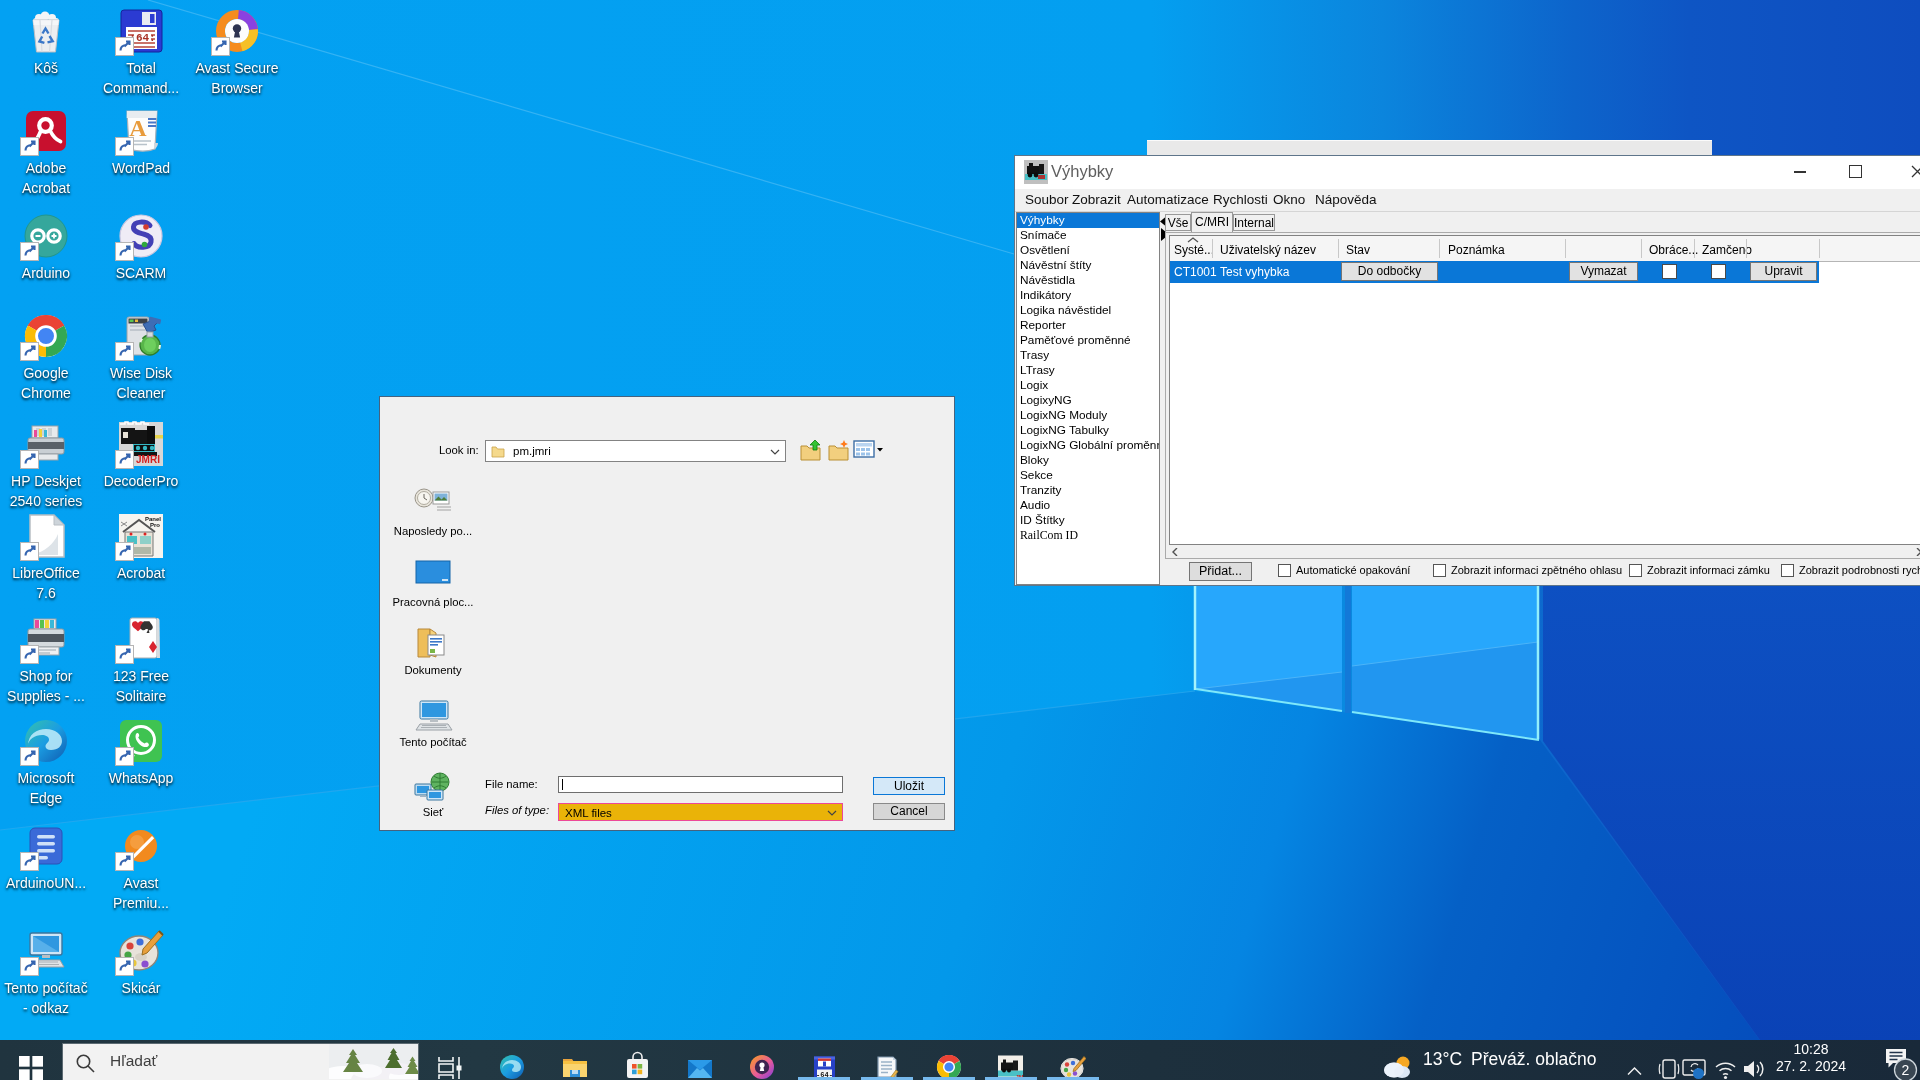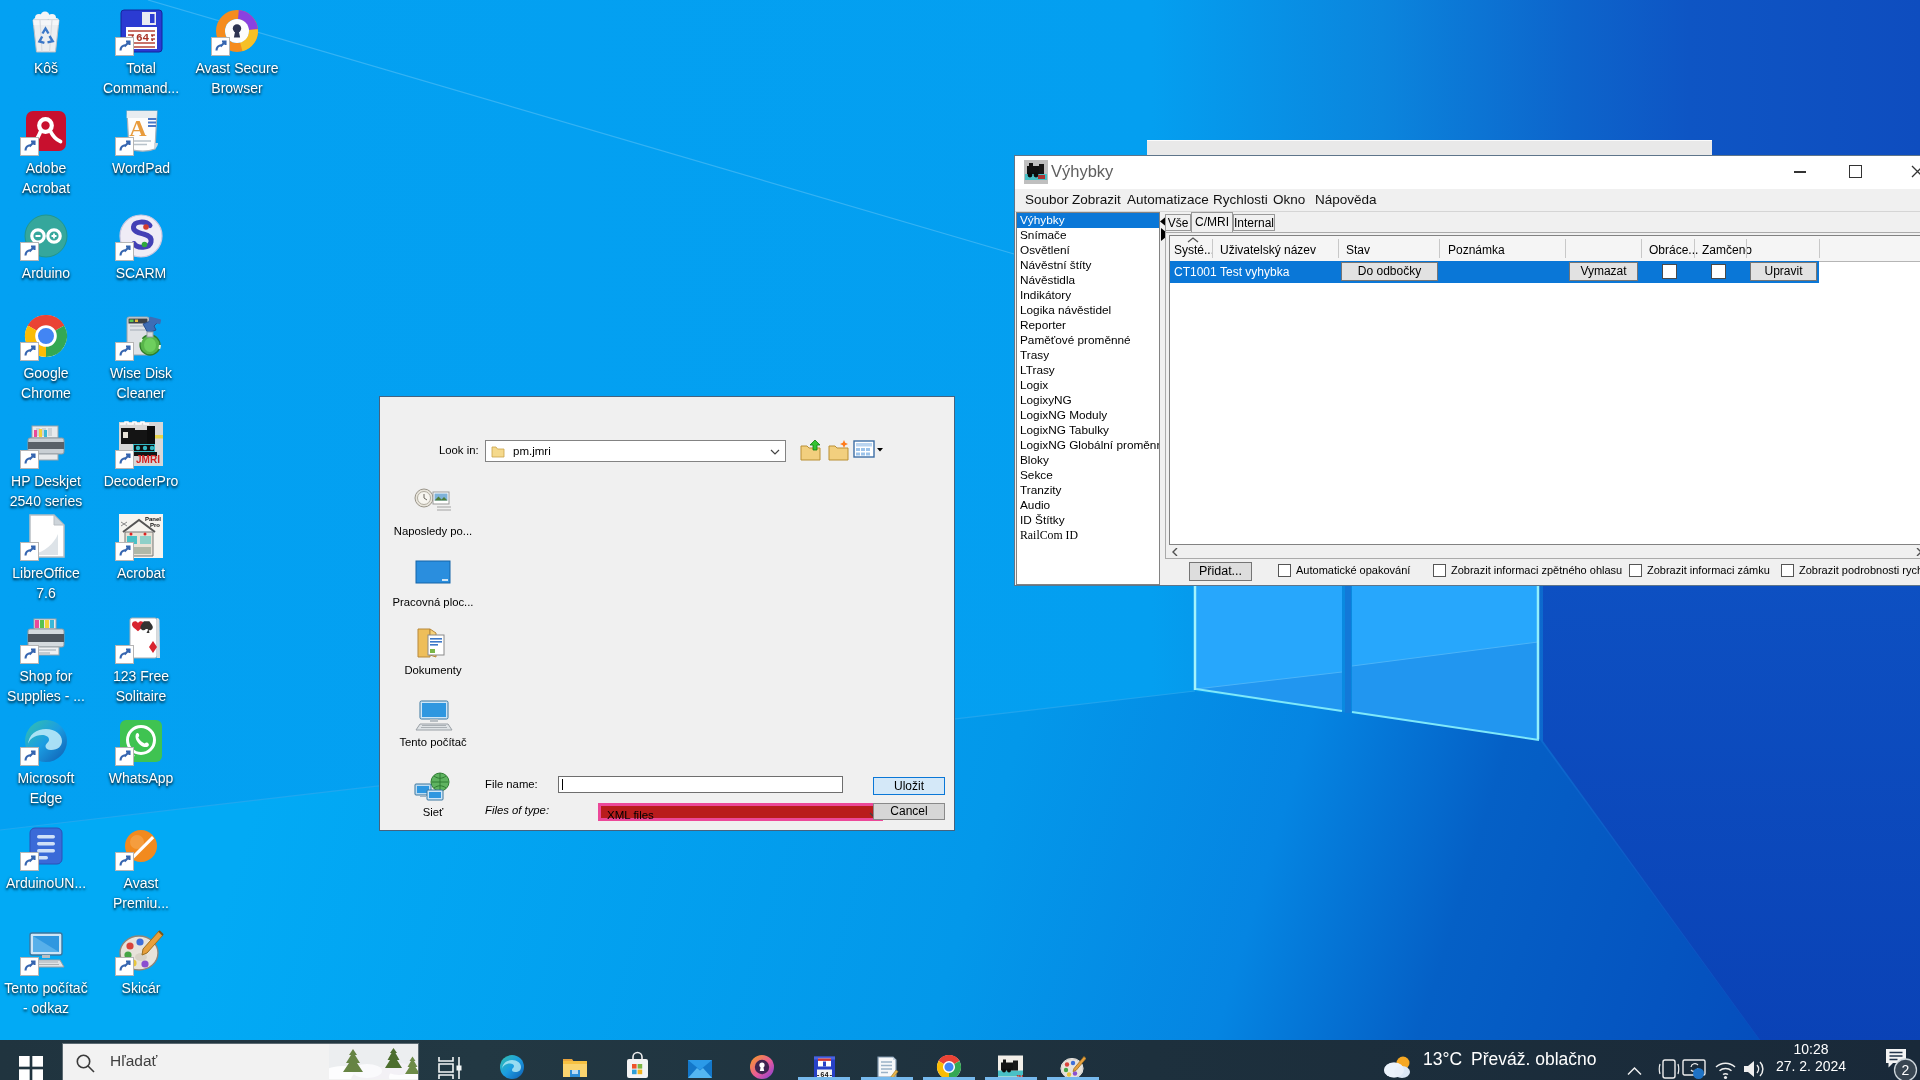--- a/index.html
+++ b/index.html
@@ -665,21 +665,21 @@
       </svg>
     <div class="a" style="left:0;top:348px;width:84px;text-align:center;font-size:11.3px;">Sieť</div>
   </div>
 
   <div class="a" style="left:105px;top:381px;font-size:11.3px;">File name:</div>
   <div class="a" style="left:178px;top:379px;width:285px;height:17px;background:#fff;border:1px solid #6e6e6e;box-sizing:border-box;">
       <div class="a" style="left:3px;top:2px;width:1px;height:11px;background:#000;"></div>
     </div>
   <div class="a" style="left:493px;top:380px;width:72px;height:18px;background:#d4e8f8;border:1px solid #0a77d7;box-sizing:border-box;font-size:12px;text-align:center;line-height:16px;">Uložit</div>
   <div class="a" style="left:105px;top:407px;font-size:11.3px;font-style:italic;">Files of type:</div>
-  <div class="a" style="left:178px;top:406px;width:285px;height:18px;background:#b91c1c;border:3px solid #ec4899;box-sizing:border-box;margin-left:40px;">
+  <div class="a" style="left:178px;top:406px;width:285px;height:18px;background:#eab308;border:1px solid #ec4899;box-sizing:border-box;">
     <div class="a" style="left:6px;top:3px;font-size:11.5px;">XML files</div>
     <svg class="a" style="left:268px;top:6px" width="10" height="6" viewBox="0 0 10 6">
         <path d="M1 1 L5 5 L9 1" stroke="#444" stroke-width="1.2" fill="none"></path>
       </svg>
   </div>
   <div class="a" style="left:493px;top:406px;width:72px;height:17px;background:#d6d6d6;border:1px solid #8a8a8a;box-sizing:border-box;font-size:12px;text-align:center;line-height:15px;">Cancel</div>
 </div>
 <div id="bar">
   <svg class="tb" style="left:19px;top:8px" width="24" height="24" viewBox="0 0 18 18">
       <g fill="#fff">

